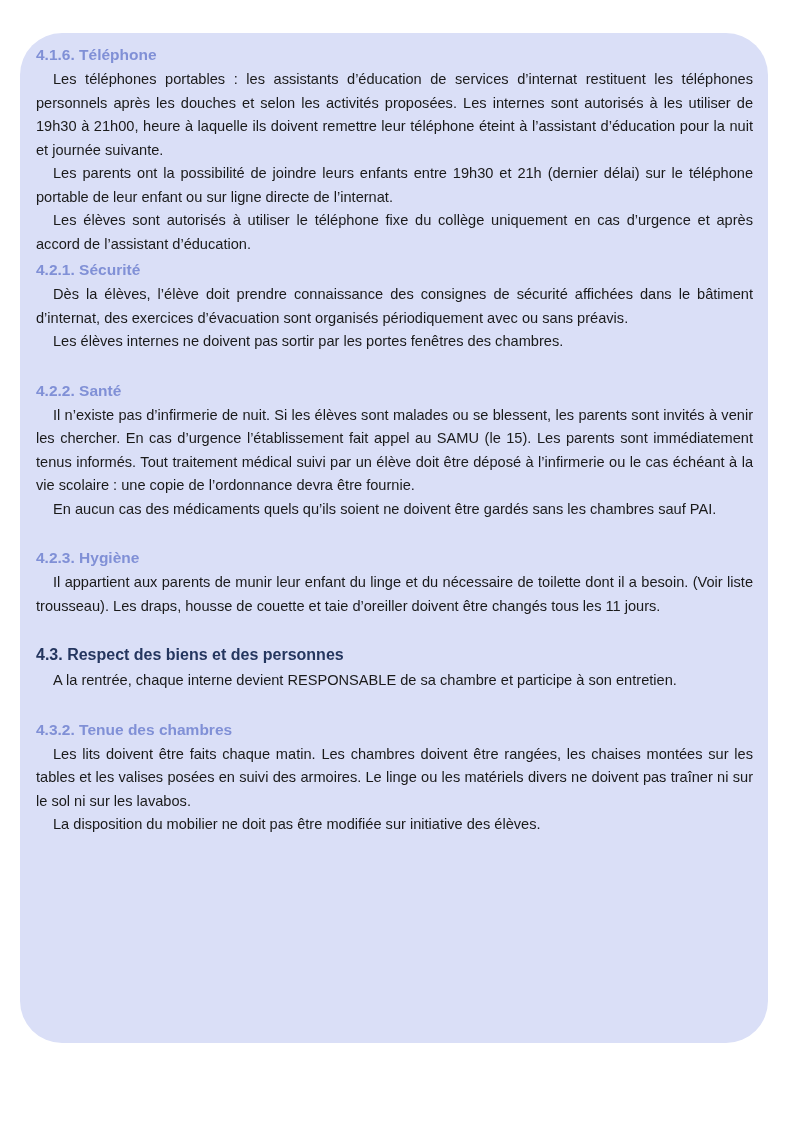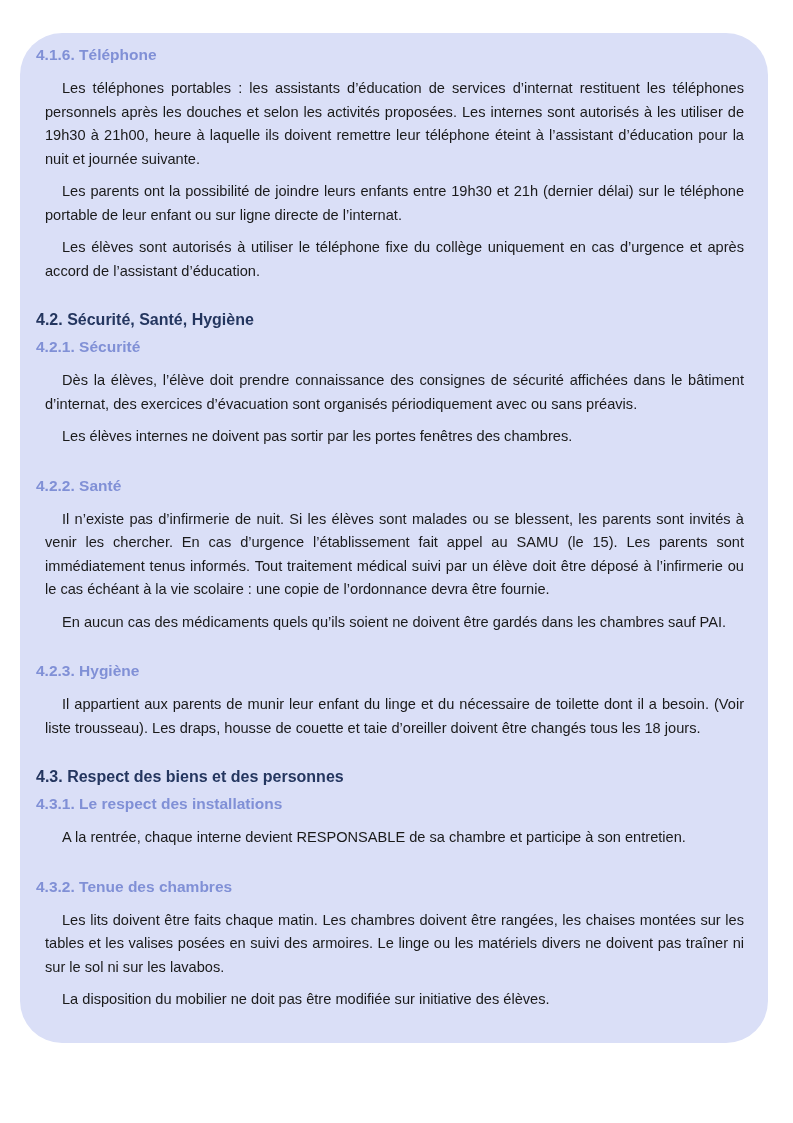--- a/index.html
+++ b/index.html
@@ -24,75 +24,71 @@
     position: relative;
   }
   .card {
     position: absolute;
     left: 20px;
     top: 33px;
     width: 748px;
     min-height: 1010px;
     background: var(--card-bg);
     border-radius: 42px;
-    padding: 9px 15px 22px 16px;
+    padding: 9px 15px 31px 16px;
     overflow: hidden;
   }
   .section { margin-top: 24px; }
   .section:first-child { margin-top: 0; }
   .section.grouped { margin-top: 1px; }
   .heading {
     font-weight: bold;
     font-size: 15.5px;
     line-height: 26px;
   }
   .heading.sub { color: var(--sub-color); }
   .heading.main { color: var(--main-color); font-size: 16px; }
   .para {
-    margin: 9px;
+    margin: 0;
     font-size: 14.6px;
     line-height: 23.5px;
     color: var(--body-color);
     text-align: justify;
     text-indent: 17px;
   }
 </style>
 </head>
 <body>
 
 <div class="page">
   <div class="card">
       <section class="section sub">
         <div class="heading sub">4.1.6. Téléphone</div>
         <p class="para">Les téléphones portables : les assistants d’éducation de services d’internat restituent les téléphones personnels après les douches et selon les activités proposées. Les internes sont autorisés à les utiliser de 19h30 à 21h00, heure à laquelle ils doivent remettre leur téléphone éteint à l’assistant d’éducation pour la nuit et journée suivante.</p>
         <p class="para">Les parents ont la possibilité de joindre leurs enfants entre 19h30 et 21h (dernier délai) sur le téléphone portable de leur enfant ou sur ligne directe de l’internat.</p>
         <p class="para">Les élèves sont autorisés à utiliser le téléphone fixe du collège uniquement en cas d’urgence et après accord de l’assistant d’éducation.</p>
       </section>
-      <section class="section main">
-        <div class="heading main">4.2. Sécurité, Santé, Hygiène</div>
-      </section>
       <section class="section sub grouped">
         <div class="heading sub">4.2.1. Sécurité</div>
         <p class="para">Dès la élèves, l’élève doit prendre connaissance des consignes de sécurité affichées dans le bâtiment d’internat, des exercices d’évacuation sont organisés périodiquement avec ou sans préavis.</p>
         <p class="para">Les élèves internes ne doivent pas sortir par les portes fenêtres des chambres.</p>
       </section>
       <section class="section sub">
         <div class="heading sub">4.2.2. Santé</div>
         <p class="para">Il n’existe pas d’infirmerie de nuit. Si les élèves sont malades ou se blessent, les parents sont invités à venir les chercher. En cas d’urgence l’établissement fait appel au SAMU (le 15). Les parents sont immédiatement tenus informés. Tout traitement médical suivi par un élève doit être déposé à l’infirmerie ou le cas échéant à la vie scolaire : une copie de l’ordonnance devra être fournie.</p>
-        <p class="para">En aucun cas des médicaments quels qu’ils soient ne doivent être gardés dans les chambres sauf PAI.</p>
+        <p class="para">En aucun cas des médicaments quels qu’ils soient ne doivent être gardés sans les chambres sauf PAI.</p>
       </section>
       <section class="section sub">
         <div class="heading sub">4.2.3. Hygiène</div>
-        <p class="para">Il appartient aux parents de munir leur enfant du linge et du nécessaire de toilette dont il a besoin. (Voir liste trousseau). Les draps, housse de couette et taie d’oreiller doivent être changés tous les 18 jours.</p>
+        <p class="para">Il appartient aux parents de munir leur enfant du linge et du nécessaire de toilette dont il a besoin. (Voir liste trousseau). Les draps, housse de couette et taie d’oreiller doivent être changés tous les 11 jours.</p>
       </section>
       <section class="section main">
         <div class="heading main">4.3. Respect des biens et des personnes</div>
       </section>
       <section class="section sub grouped">
-        <div class="heading sub">4.3.1. Le respect des installations</div>
         <p class="para">A la rentrée, chaque interne devient RESPONSABLE de sa chambre et participe à son entretien.</p>
       </section>
       <section class="section sub">
         <div class="heading sub">4.3.2. Tenue des chambres</div>
         <p class="para">Les lits doivent être faits chaque matin. Les chambres doivent être rangées, les chaises montées sur les tables et les valises posées en suivi des armoires. Le linge ou les matériels divers ne doivent pas traîner ni sur le sol ni sur les lavabos.</p>
         <p class="para">La disposition du mobilier ne doit pas être modifiée sur initiative des élèves.</p>
       </section>
     </div>
 </div>
 

